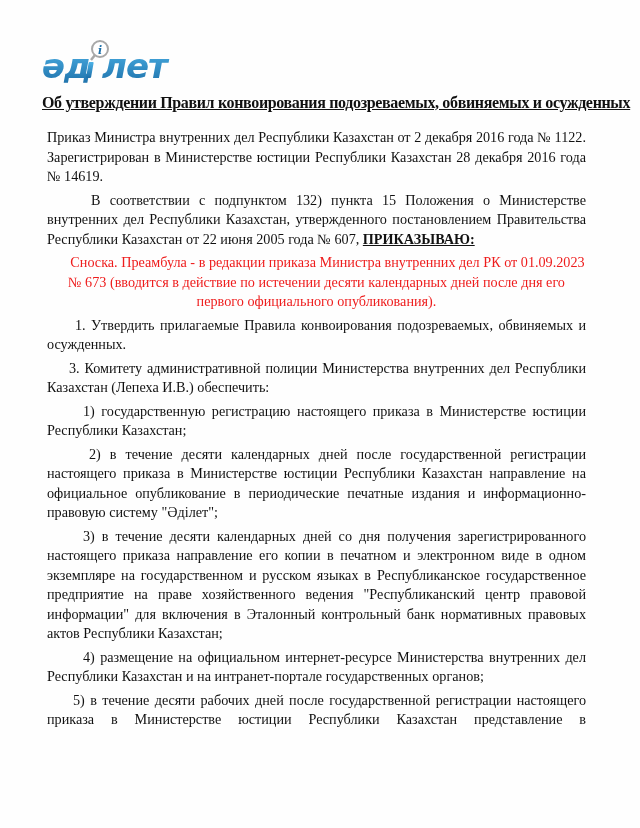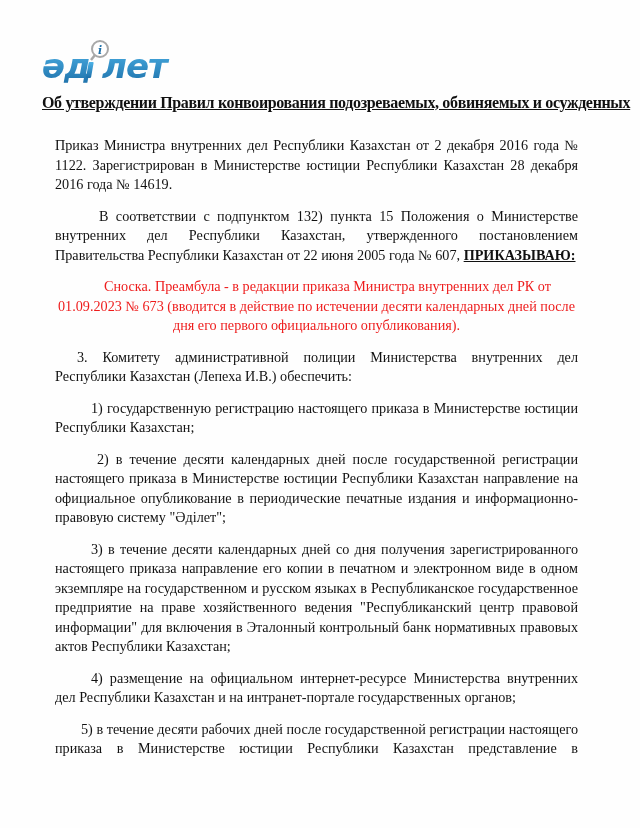--- a/index.html
+++ b/index.html
@@ -38,21 +38,21 @@
     .content {
       position: absolute;
       left: 43px;
       top: 124px;
       width: 547px;
       font-size: 14.2px;
       line-height: 19.5px;
       text-align: justify;
     }
     .content p {
-      margin: 12px;
+      margin: 4px;
     }
     .content p.meta { margin-bottom: 0; }
     .ind1 { text-indent: 44px; }
     .ind2 { text-indent: 28px; }
     .ind3 { text-indent: 22px; }
     .ind4 { text-indent: 36px; }
     .ind5 { text-indent: 42px; }
     .ind6 { text-indent: 26px; }
     .note {
       color: #ee1c1c;
@@ -81,19 +81,20 @@
     <text x="56" y="16" font-family="DejaVu Serif, serif" font-size="11" font-style="italic" font-weight="bold" fill="#1d6fa8">i</text>
   </svg>
 </div>
 
 <div class="doc-title">Об утверждении Правил конвоирования подозреваемых, обвиняемых и осужденных</div>
 
 <div class="content">
   <p class="meta">Приказ Министра внутренних дел Республики Казахстан от 2 декабря 2016 года № 1122. Зарегистрирован в Министерстве юстиции Республики Казахстан 28 декабря 2016 года № 14619.</p>
   <p class="ind1"><span>В соответствии с подпунктом 132) пункта 15 Положения о Министерстве внутренних дел Республики Казахстан, утвержденного постановлением Правительства Республики Казахстан от 22 июня 2005 года № 607, </span><span class="bold">ПРИКАЗЫВАЮ:</span></p>
   <p class="note">Сноска. Преамбула - в редакции приказа Министра внутренних дел РК от 01.09.2023 № 673 (вводится в действие по истечении десяти календарных дней после дня его первого официального опубликования).</p>
+  <p class="ind2">1. Утвердить прилагаемые Правила конвоирования подозреваемых, обвиняемых и осужденных.</p>
   <p class="ind3">3. Комитету административной полиции Министерства внутренних дел Республики Казахстан (Лепеха И.В.) обеспечить:</p>
   <p class="ind4">1) государственную регистрацию настоящего приказа в Министерстве юстиции Республики Казахстан;</p>
   <p class="ind5">2) в течение десяти календарных дней после государственной регистрации настоящего приказа в Министерстве юстиции Республики Казахстан направление на официальное опубликование в периодические печатные издания и информационно-правовую систему "Әділет";</p>
   <p class="ind4">3) в течение десяти календарных дней со дня получения зарегистрированного настоящего приказа направление его копии в печатном и электронном виде в одном экземпляре на государственном и русском языках в Республиканское государственное предприятие на праве хозяйственного ведения "Республиканский центр правовой информации" для включения в Эталонный контрольный банк нормативных правовых актов Республики Казахстан;</p>
   <p class="ind4">4) размещение на официальном интернет-ресурсе Министерства внутренних дел Республики Казахстан и на интранет-портале государственных органов;</p>
   <p class="ind6 spread">5) в течение десяти рабочих дней после государственной регистрации настоящего приказа в Министерстве юстиции Республики Казахстан представление в</p>
 </div>
 
 </body></html>

